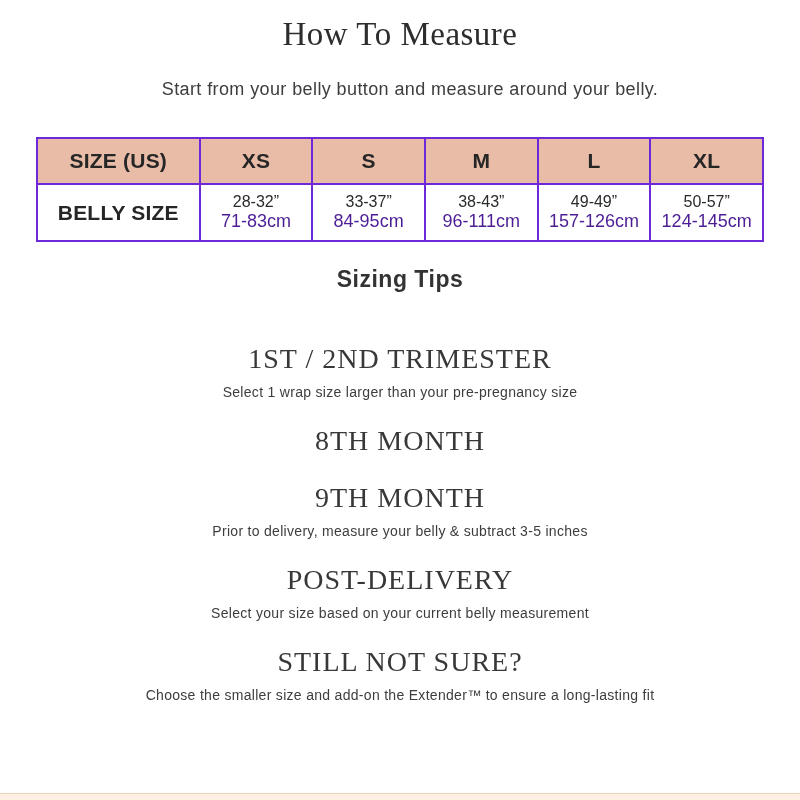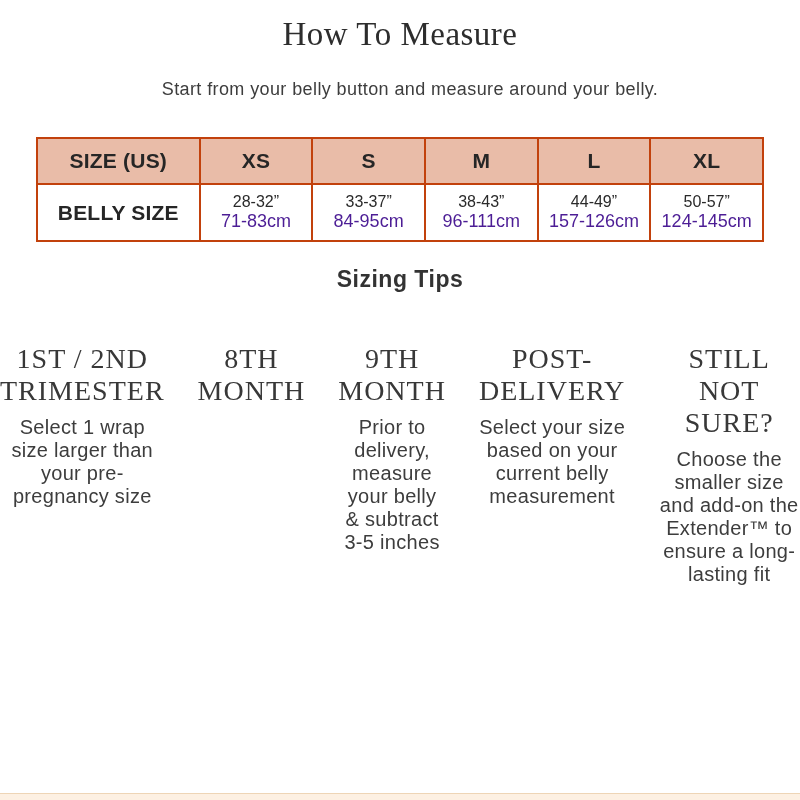--- a/index.html
+++ b/index.html
@@ -33,21 +33,21 @@
     letter-spacing: 0.4px;
     padding-left: 20px;
   }
   table.size-table {
     width: 728px;
     margin: 37px auto 0 auto;
     border-collapse: collapse;
     table-layout: fixed;
   }
   table.size-table td, table.size-table th {
-    border: 2px solid #c2410c;
+    border: 2px solid #6d28d9;
     padding: 8px;
     vertical-align: middle;
   }
   table.size-table col.label-col { width: 22.4%; }
   tr.header-row { height: 46px; background: #e9bca8; }
   tr.header-row .cell-text {
     font-size: 21px;
     font-weight: 700;
     color: #262626;
     letter-spacing: 0.2px;
@@ -76,33 +76,33 @@
   .tips-heading {
     margin-top: 24px;
     font-size: 23px;
     font-weight: 700;
     color: #333333;
     letter-spacing: 0.5px;
   }
   .tips-list {
     margin-top: 50px;
     display: flex;
-    flex-direction: row;
-    gap: 33px;
+    flex-direction: column;
+    gap: 25px;
   }
   .tip-heading {
     font-family: "Liberation Serif", serif;
     font-size: 28px;
     font-weight: 500;
     color: #383838;
     letter-spacing: 1px;
   }
   .tip-body {
     margin-top: 9px;
-    font-size: 20px;
+    font-size: 14px;
     color: #3d3d3d;
     letter-spacing: 0.3px;
   }
   .bottom-strip {
     position: absolute;
     left: 0;
     bottom: 0;
     width: 800px;
     height: 7px;
     background: #fdf0e2;
@@ -145,21 +145,21 @@
         </td>
         <td>
           <span class="inches">33-37”</span>
           <span class="cm">84-95cm</span>
         </td>
         <td>
           <span class="inches">38-43”</span>
           <span class="cm">96-111cm</span>
         </td>
         <td>
-          <span class="inches">44-49”</span>
+          <span class="inches">49-49”</span>
           <span class="cm">157-126cm</span>
         </td>
         <td>
           <span class="inches">50-57”</span>
           <span class="cm">124-145cm</span>
         </td>
       </tr>
     </tbody>
   </table>
 

